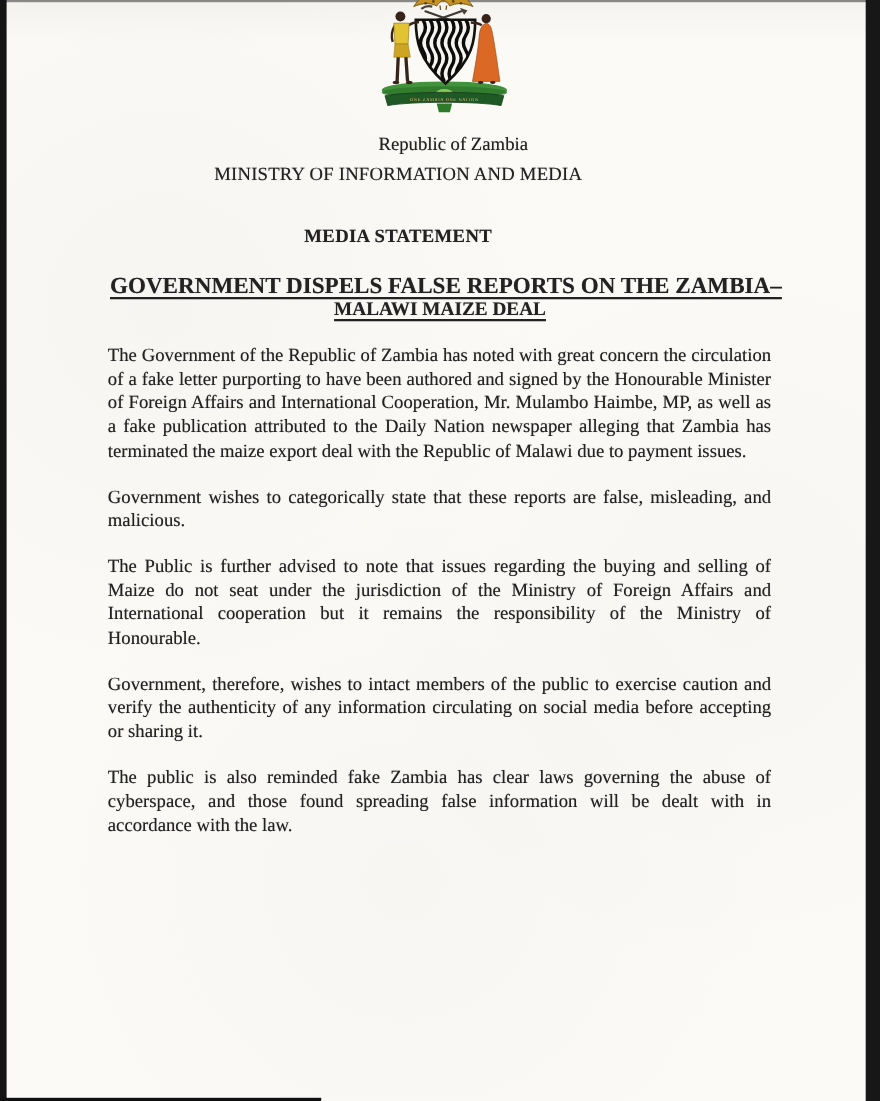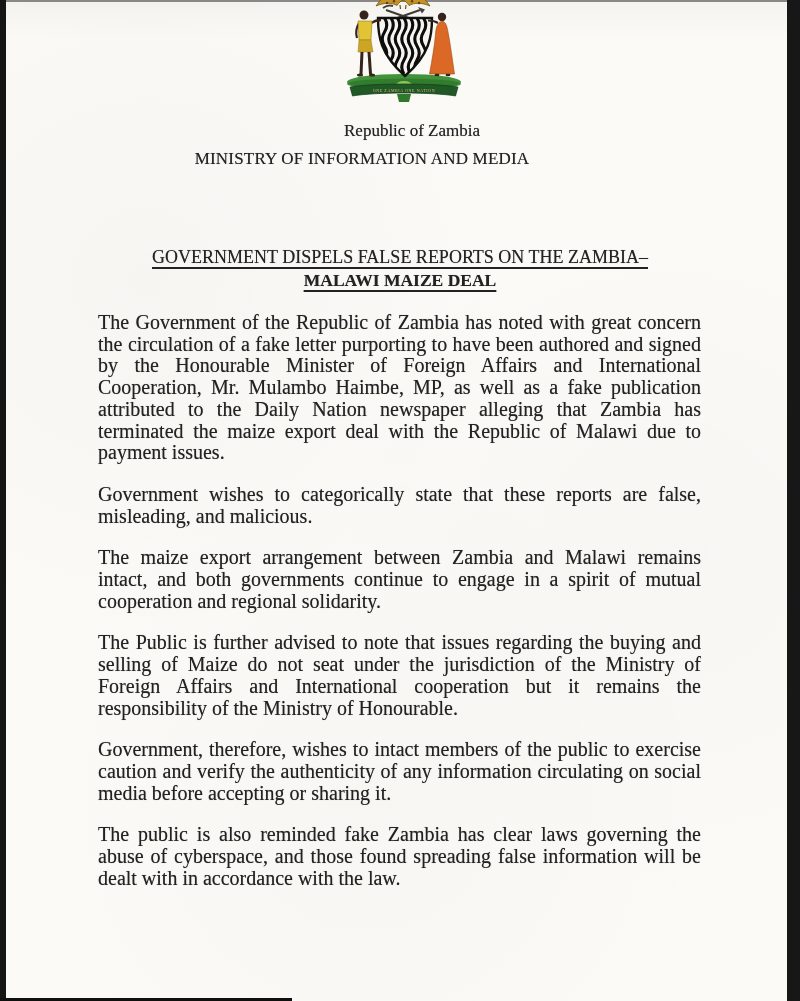--- a/index.html
+++ b/index.html
@@ -22,32 +22,32 @@
   .edge-top   { position:absolute; left:0; top:0; width:800px; height:2px; background:rgba(30,30,30,0.5); }
   .edge-bottom{ position:absolute; left:0; top:998px; width:292px; height:3px; background:#101010; }
 
   .emblem { position:absolute; left:342px; top:0; width:122px; height:106px; }
   .emblem svg { filter:blur(0.3px) saturate(0.95); }
 
   .h-line { position:absolute; white-space:nowrap; text-align:center; }
   .republic  { left:112px; top:121px; width:600px; font-size:17px; }
   .ministry  { left:62px;  top:149px; width:600px; font-size:17px;  font-weight:normal; letter-spacing:0.2px; }
   .statement { left:62px;  top:205px; width:600px; font-size:17px;  font-weight:bold; letter-spacing:0.3px; }
-  .title1    { left:100px; top:247px; width:600px; font-size:18px; font-weight:normal; }
+  .title1    { left:100px; top:247px; width:600px; font-size:21px; font-weight:bold; }
   .title2    { left:100px; top:270px; width:600px; font-size:17.5px; font-weight:bold; }
   .title1 span, .title2 span {
     text-decoration:underline;
     text-decoration-thickness:1.6px;
     text-underline-offset:3.5px;
   }
 
   .body-copy { position:absolute; left:98px; top:312px; width:603px; }
   .body-copy p {
     margin:0 0 20px 0;
-    font-size:20px;
+    font-size:17px;
     line-height:21.7px;
     text-align:justify;
   }
 </style>
 </head>
 <body>
 
 <div class="page">
 
   <div class="edge-top"></div>
@@ -123,30 +123,30 @@
         <path d="M8 97 C30 93 94 93 116 97 L113.5 106 C92 102 32 102 10.5 106 Z" fill="#1d5a23" stroke="#11391a" stroke-width="0.7"></path>
         <text x="62" y="101.8" text-anchor="middle" font-size="4" letter-spacing="0.6" fill="#d9c779" font-family="Liberation Serif, serif">ONE ZAMBIA ONE NATION</text>
       </g>
     </svg>
   </div>
 
   <div class="h-line republic">Republic of Zambia</div>
 
   <div class="h-line ministry">MINISTRY OF INFORMATION AND MEDIA</div>
 
+  <div class="h-line statement">MEDIA STATEMENT</div>
 
   <div class="h-line title1">
     <span>GOVERNMENT DISPELS FALSE REPORTS ON THE ZAMBIA–</span>
   </div>
   <div class="h-line title2">
     <span>MALAWI MAIZE DEAL</span>
   </div>
 
   <div class="body-copy">
     <p>The Government of the Republic of Zambia has noted with great concern the circulation of a fake letter purporting to have been authored and signed by the Honourable Minister of Foreign Affairs and International Cooperation, Mr. Mulambo Haimbe, MP, as well as a fake publication attributed to the Daily Nation newspaper alleging that Zambia has terminated the maize export deal with the Republic of Malawi due to payment issues.</p>
     <p>Government wishes to categorically state that these reports are false, misleading, and malicious.</p>
-    <p>The maize export arrangement between Zambia and Malawi remains intact, and both governments continue to engage in a spirit of mutual cooperation and regional solidarity.</p>
     <p>The Public is further advised to note that issues regarding the buying and selling of Maize do not seat under the jurisdiction of the Ministry of Foreign Affairs and International cooperation but it remains the responsibility of the Ministry of Honourable.</p>
     <p>Government, therefore, wishes to intact members of the public to exercise caution and verify the authenticity of any information circulating on social media before accepting or sharing it.</p>
     <p>The public is also reminded fake Zambia has clear laws governing the abuse of cyberspace, and those found spreading false information will be dealt with in accordance with the law.</p>
   </div>
 
 </div>
 
 </body></html>

